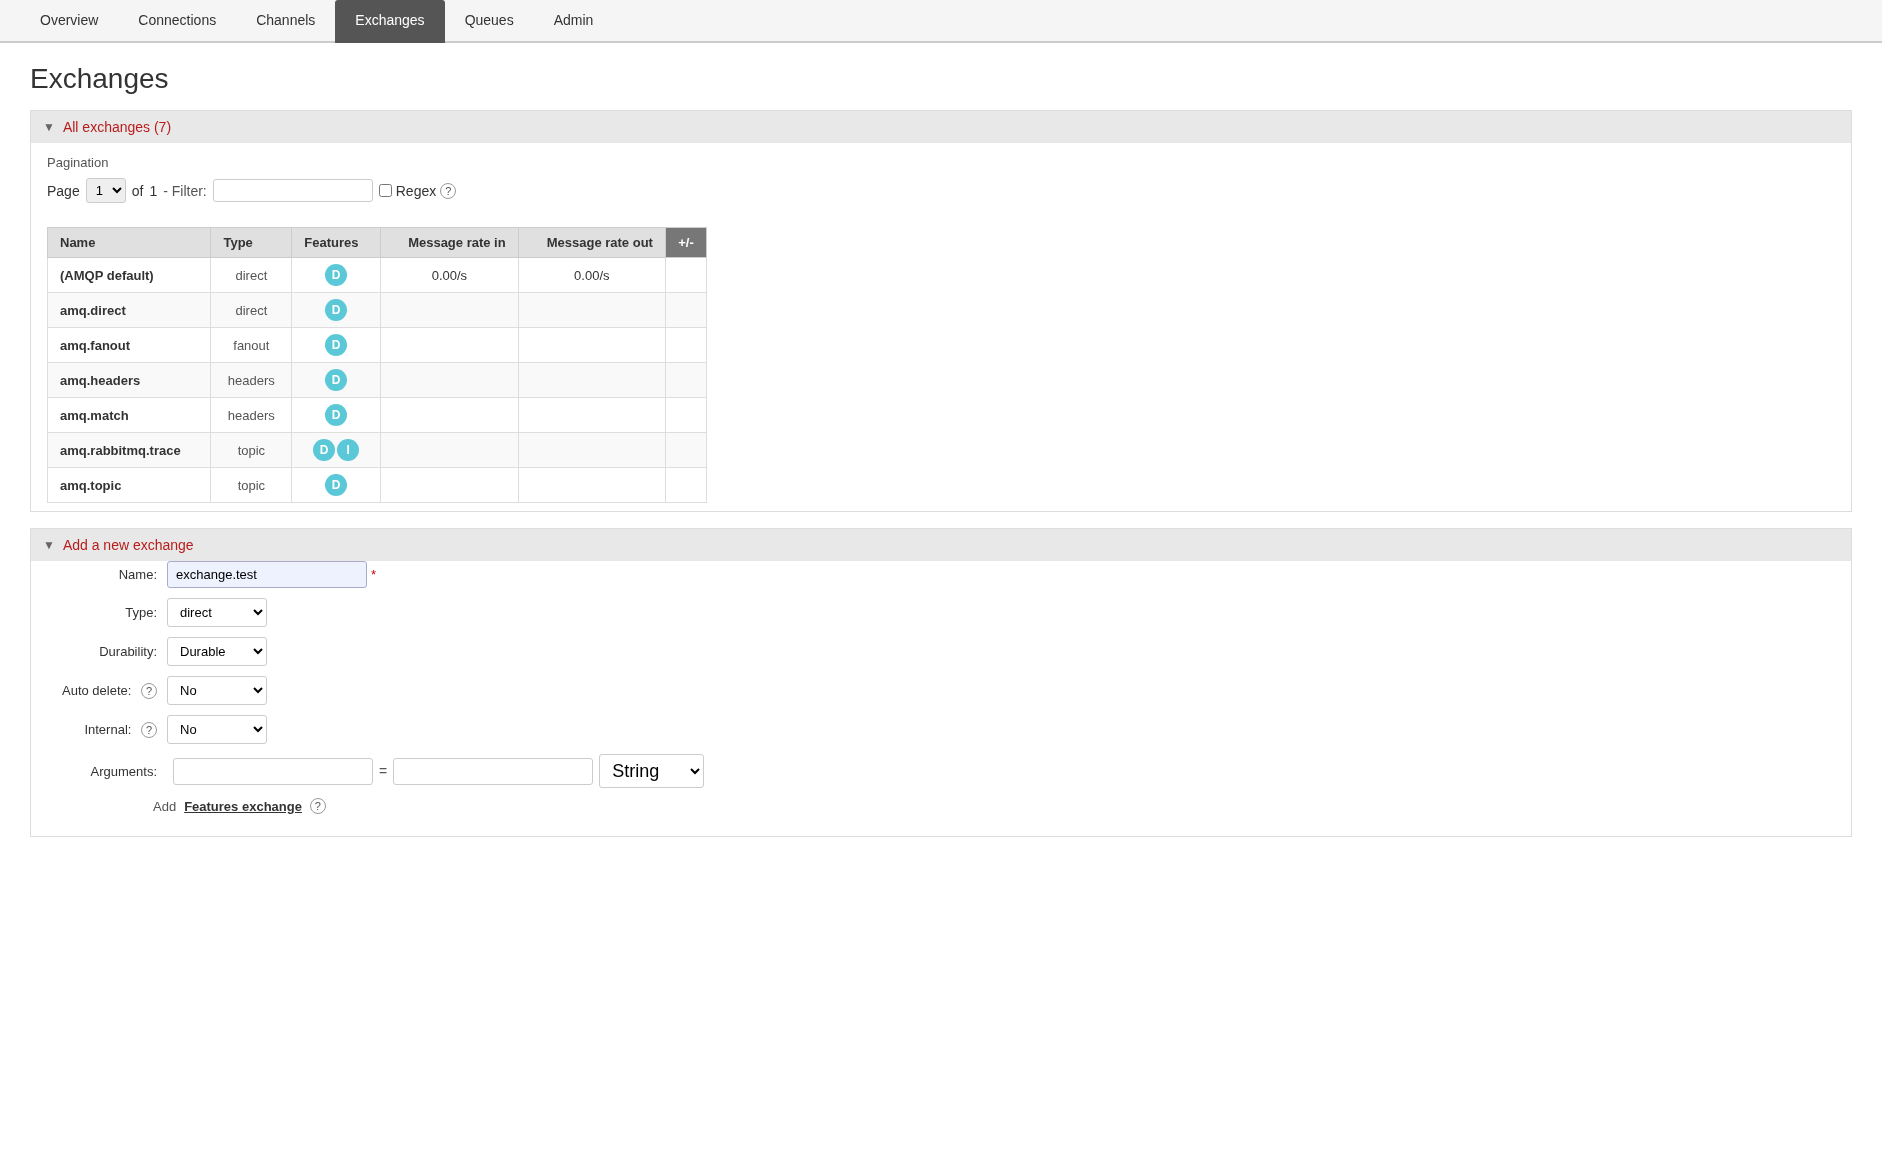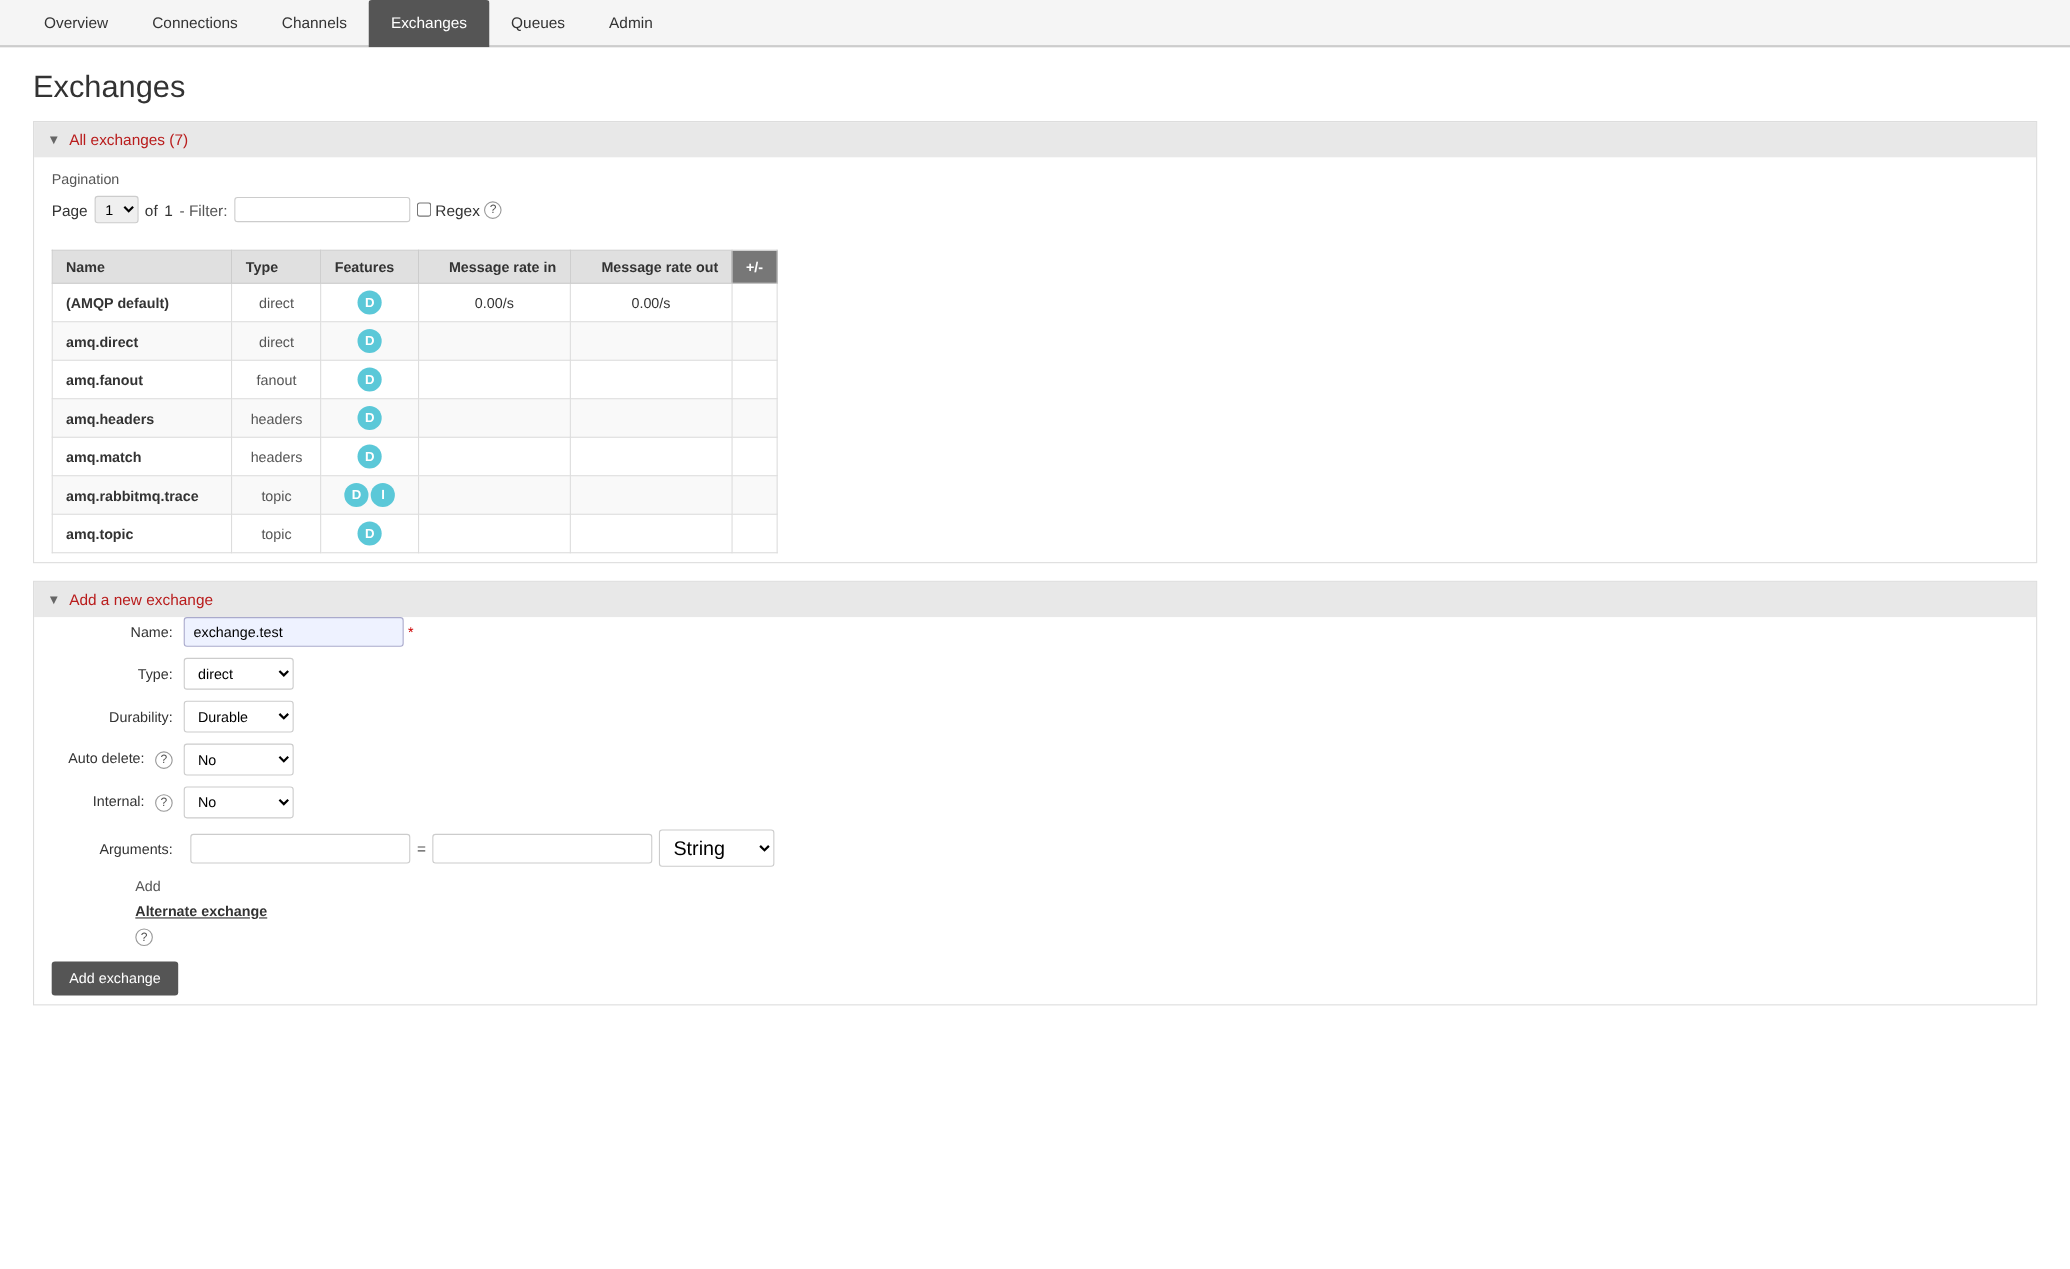--- a/index.html
+++ b/index.html
@@ -222,26 +222,25 @@
       border: 1px solid #ccc;
       border-radius: 3px;
       padding: 5px 8px;
       font-size: 18px;
       background: #fff;
     }
 
     
     .alt-exchange-row {
       display: flex;
-      align-items: flex-start;
+      align-items: flex-end;
       gap: 8px;
-      margin-left: 76px;
+      margin-left: 106px;
       margin-bottom: 14px;
       font-size: 13px;
-      flex-direction: column;
     }
     .alt-exchange-link {
       font-weight: bold;
       color: #333;
       text-decoration: underline;
       cursor: pointer;
     }
 
     
     .add-btn {
@@ -432,22 +431,19 @@
         <input type="text" class="args-val-input" style="">
         <select class="args-type-select">
           <option>String</option>
           <option>Number</option>
           <option>Boolean</option>
         </select>
       </div>
 
       <div class="alt-exchange-row">
         <span class="add-text">Add</span>
-        <span class="alt-exchange-link">Alternate exchange</span>
+        <span class="alt-exchange-link">Features exchange</span>
         <span class="help-btn">?</span>
       </div>
 
-      <div>
-        <button class="add-btn">Add exchange</button>
-      </div>
     </div>
   </div>
 </div>
 
 </body></html>

